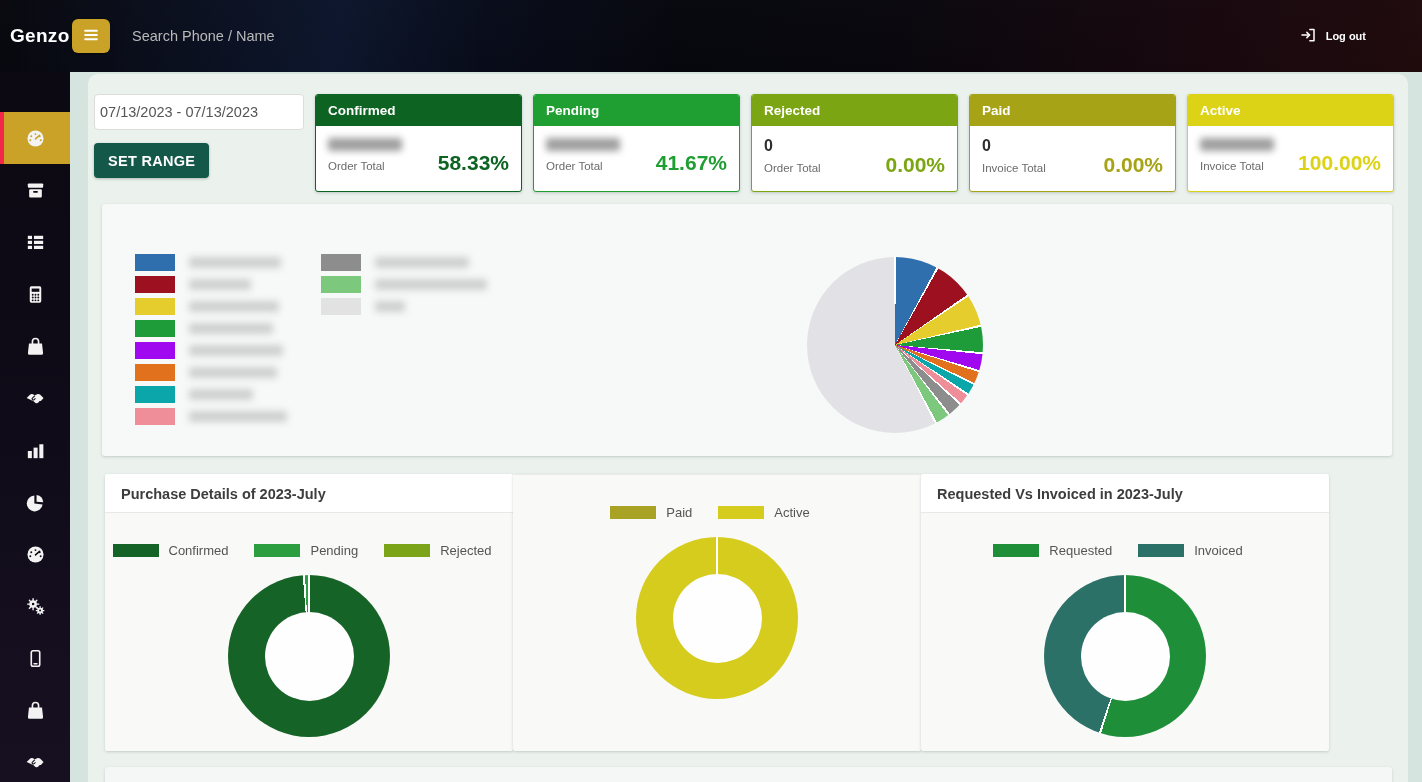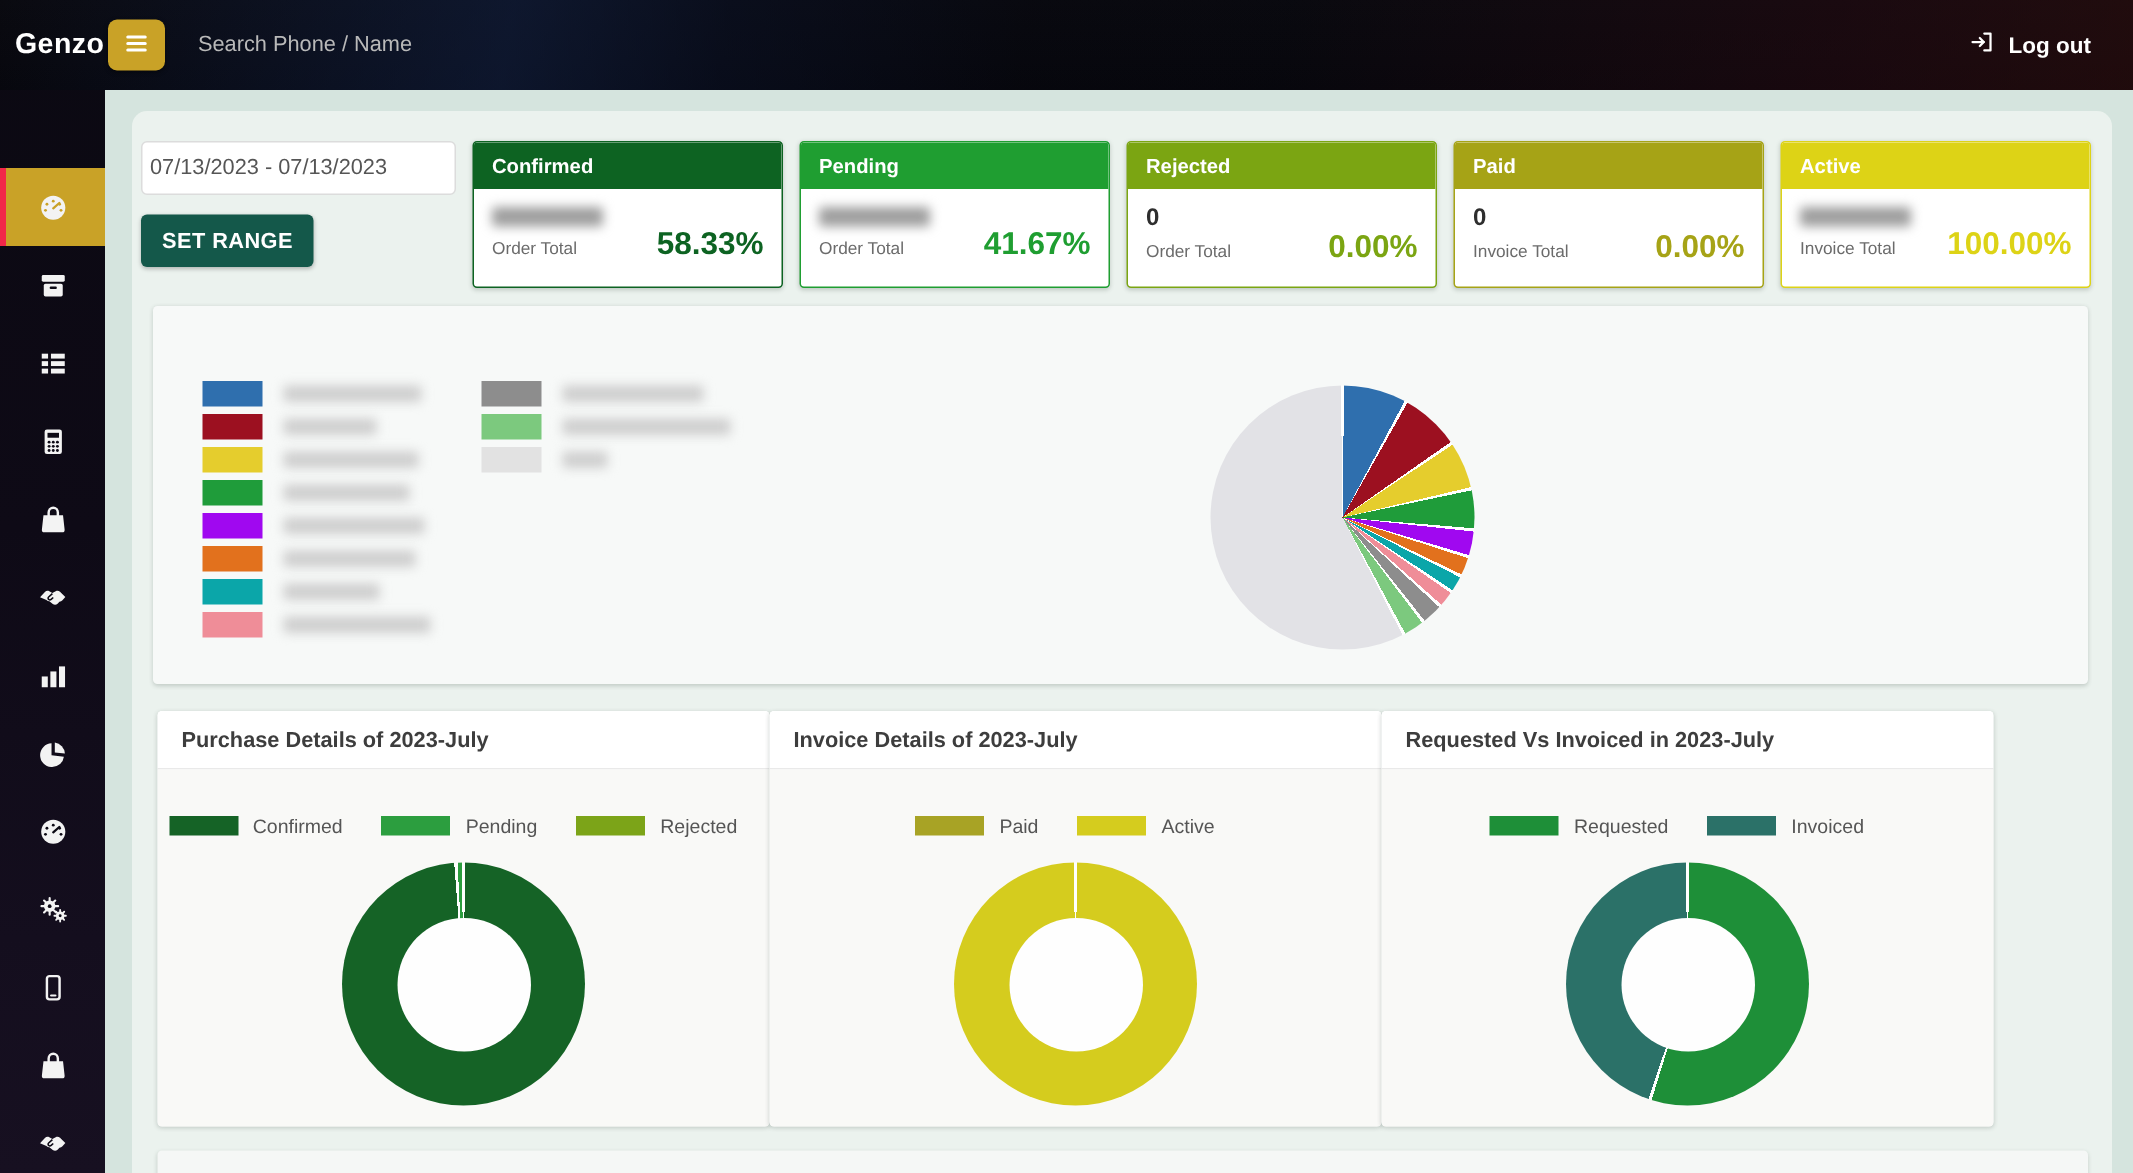--- a/index.html
+++ b/index.html
@@ -3,40 +3,40 @@
 <meta charset="utf-8">
 <style>
   html,body{margin:0;padding:0;}
   body{
     width:1422px;height:782px;overflow:hidden;position:relative;
     font-family:"Liberation Sans",sans-serif;background:#d5e4de;
     -webkit-font-smoothing:antialiased;
   }
   
   .header{
-    position:absolute;top:0;left:0;width:1422px;height:60px;z-index:30;
+    position:absolute;top:0;left:0;width:1422px;height:72px;z-index:30;
     background:
       linear-gradient(100deg,rgba(16,28,56,0) 0%,rgba(18,34,70,.55) 24%,rgba(10,18,40,.5) 34%,rgba(4,6,14,.2) 48%,rgba(6,6,10,.1) 60%,rgba(46,10,16,.45) 86%,rgba(52,14,12,.55) 100%),
       linear-gradient(180deg,#0a0a10 0%,#07070d 100%);
     display:flex;align-items:center;
   }
   .brand{color:#fff;font-size:19px;font-weight:bold;letter-spacing:.3px;margin:0 0 0 10px;width:58px;}
   .hamburger{
     width:38px;height:34px;border:none;border-radius:6px;background:#c9a227;
     display:flex;align-items:center;justify-content:center;cursor:pointer;margin-left:4px;
     box-shadow:0 1px 3px rgba(0,0,0,.5);
   }
   .search-input{
     margin-left:20px;width:330px;background:transparent;border:none;outline:none;
     color:#d8d8d8;font-size:14.5px;font-family:"Liberation Sans",sans-serif;
   }
   .search-input::placeholder{color:#b9b9b9;opacity:1;}
   .logout{
-    margin-left:auto;margin-right:28px;display:flex;align-items:center;gap:9px;
-    color:#fff;font-size:15px;font-weight:bold;cursor:pointer;
+    margin-left:auto;margin-right:56px;display:flex;align-items:center;gap:9px;
+    color:#fff;font-size:11px;font-weight:bold;cursor:pointer;
   }
   
   .sidebar{
     position:absolute;top:0;left:0;width:70px;height:782px;z-index:20;
     background:linear-gradient(180deg,#0b0912 0%,#0e0a16 45%,#140e1e 80%,#171021 100%);
   }
   .side-nav{position:absolute;top:112px;left:0;width:70px;display:flex;flex-direction:column;}
   .side-item{
     position:relative;height:52px;display:flex;align-items:center;justify-content:center;
     cursor:pointer;--hole:#0d0a15;
@@ -423,21 +423,20 @@
               </span>
               <span class="m-item">
                 <span class="m-swatch" style="background:#7ca418"></span>
                 <span class="m-label">Rejected</span>
               </span>
             </div>
             <div class="donut" style="background: conic-gradient(rgb(255, 255, 255) 0deg, rgb(255, 255, 255) 0.8deg, rgb(21, 99, 38) 0.8deg, rgb(21, 99, 38) 355.6deg, rgb(255, 255, 255) 355.6deg, rgb(255, 255, 255) 356.4deg, rgb(255, 255, 255) 356.4deg, rgb(255, 255, 255) 357.2deg, rgb(44, 158, 63) 357.2deg, rgb(44, 158, 63) 359.2deg, rgb(255, 255, 255) 359.2deg, rgb(255, 255, 255) 360deg);"></div>
           </div>
         </div>
         <div class="month-card">
-          <div class="month-title">Invoice Details of 2023-July</div>
           <div class="month-divider"></div>
           <div class="month-chart">
             <div class="m-legend">
               <span class="m-item">
                 <span class="m-swatch" style="background:#a8a325"></span>
                 <span class="m-label">Paid</span>
               </span>
               <span class="m-item">
                 <span class="m-swatch" style="background:#d5cc1e"></span>
                 <span class="m-label">Active</span>

